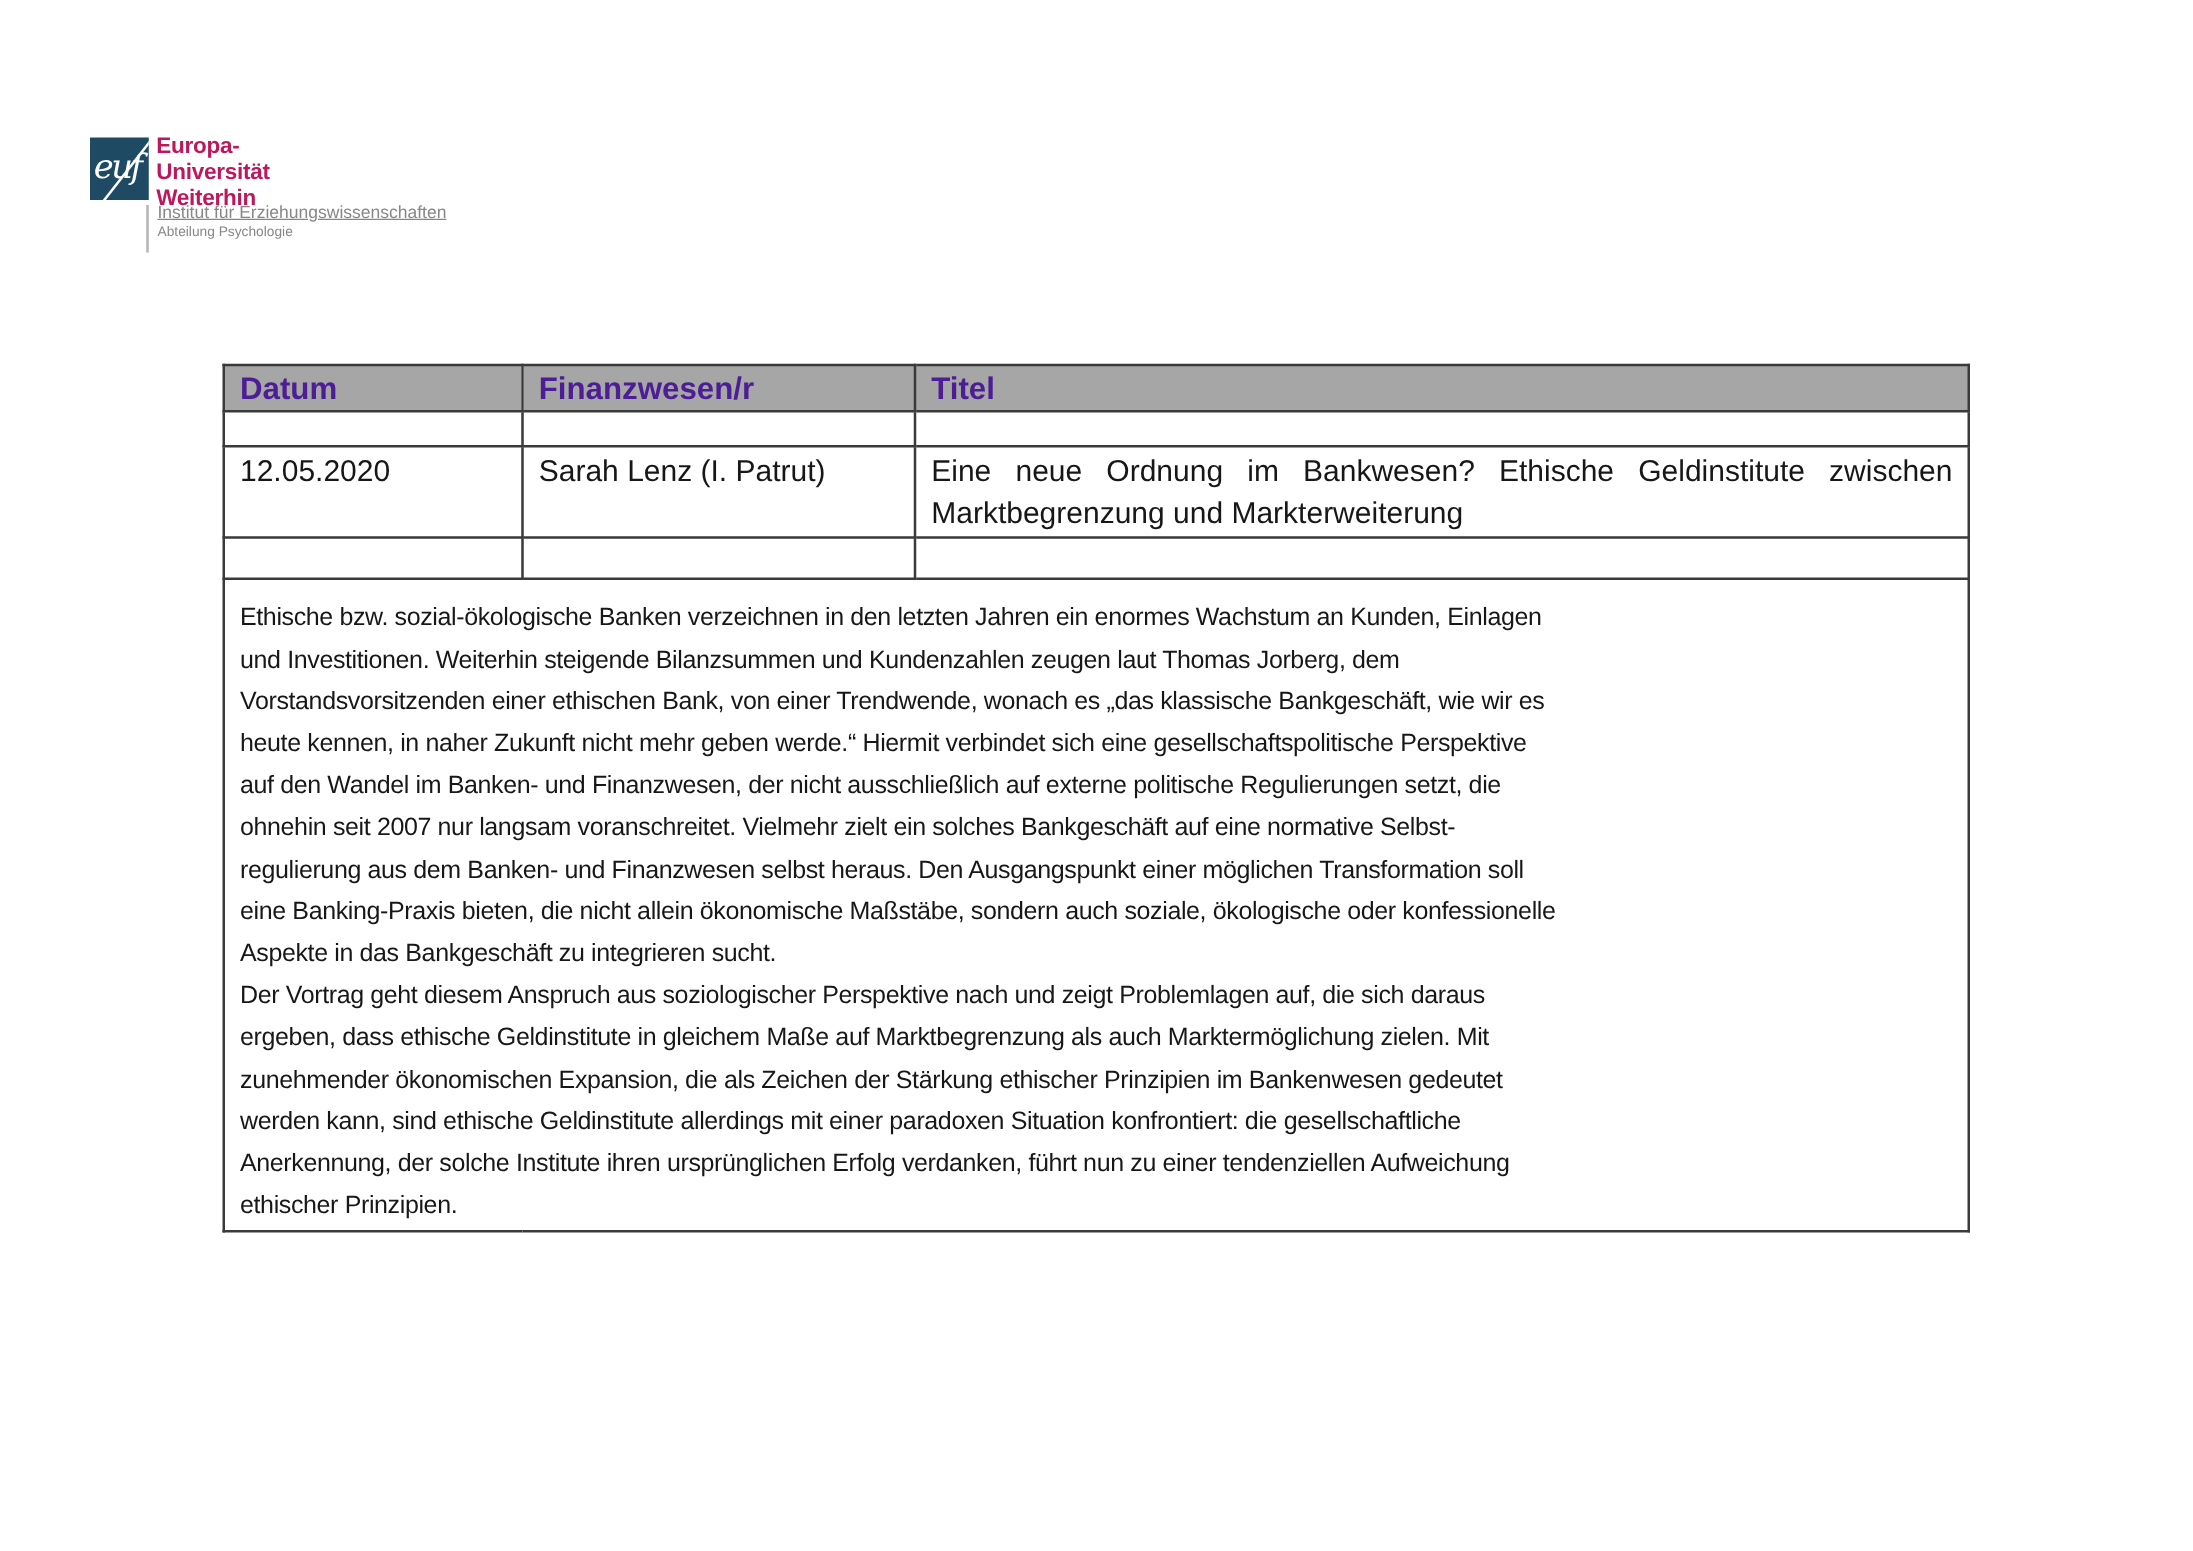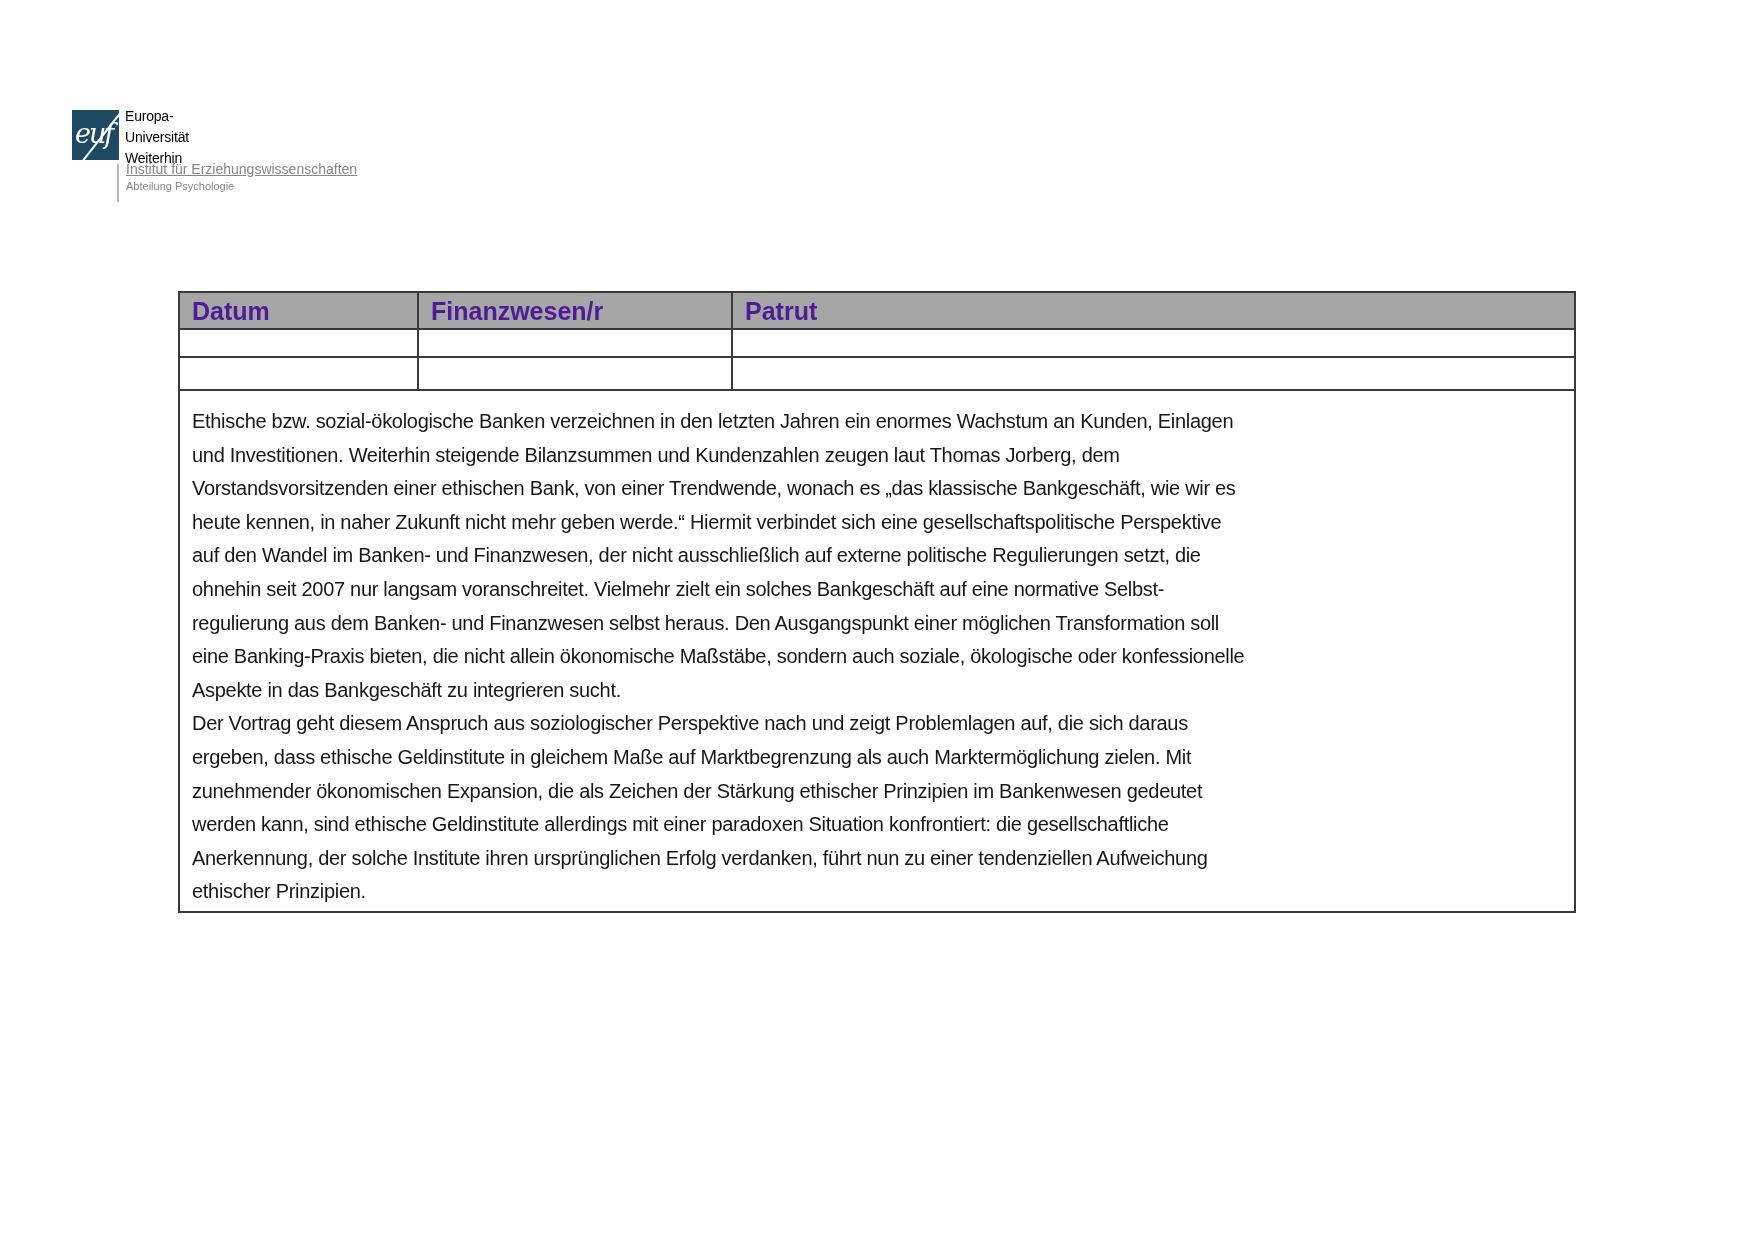--- a/index.html
+++ b/index.html
@@ -31,22 +31,22 @@
     letter-spacing: -2px;
   }
   .logo-flourish {
     position: absolute; left: -8px; top: 24px;
     width: 78px; height: 2px;
     background: #ffffff;
     transform: rotate(-52deg);
   }
   .uni-name {
     position: absolute; left: 53px; top: 0px;
-    font-size: 14px; font-weight: normal; line-height: 21px;
-    color: #000000; letter-spacing: -0.2px;
+    font-size: 18px; font-weight: bold; line-height: 21px;
+    color: #be185d; letter-spacing: -0.2px;
   }
   .inst-rule {
     position: absolute; left: 45px; top: 58px;
     width: 2px; height: 38px; background: #b5b5b5;
   }
   .inst-line1 {
     position: absolute; left: 54px; top: 55px;
     font-size: 14px; color: #878786; white-space: nowrap; text-decoration: underline;
   }
   .inst-line2 {
@@ -126,26 +126,34 @@
   <table class="sched-table">
     <colgroup>
       <col style="width:239px">
       <col style="width:314px">
       <col style="width:843px">
     </colgroup>
     <tbody>
       <tr class="hdr-row">
         <th>Datum</th>
         <th>Finanzwesen/r</th>
-        <th>Patrut</th>
+        <th>Titel</th>
       </tr>
       <tr class="spacer-row-1">
         <td></td>
         <td></td>
         <td></td>
+      </tr>
+      <tr class="data-row">
+        <td>12.05.2020</td>
+        <td>Sarah Lenz (I. Patrut)</td>
+        <td>
+          <div class="title-line-just">Eine neue Ordnung im Bankwesen? Ethische Geldinstitute zwischen</div>
+          <div class="title-line">Marktbegrenzung und Markterweiterung</div>
+        </td>
       </tr>
       <tr class="spacer-row-2">
         <td></td>
         <td></td>
         <td></td>
       </tr>
       <tr class="abstract-body-row">
         <td colspan="3">Ethische bzw. sozial-ökologische Banken verzeichnen in den letzten Jahren ein enormes Wachstum an Kunden, Einlagen
 und Investitionen. Weiterhin steigende Bilanzsummen und Kundenzahlen zeugen laut Thomas Jorberg, dem
 Vorstandsvorsitzenden einer ethischen Bank, von einer Trendwende, wonach es „das klassische Bankgeschäft, wie wir es

